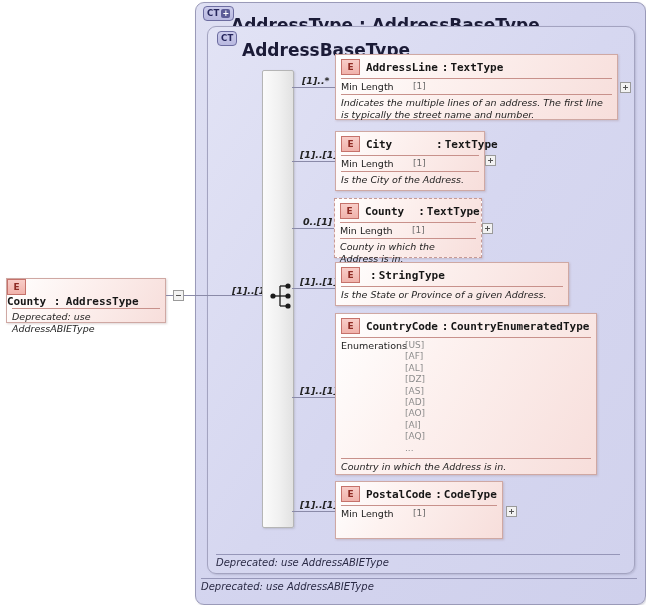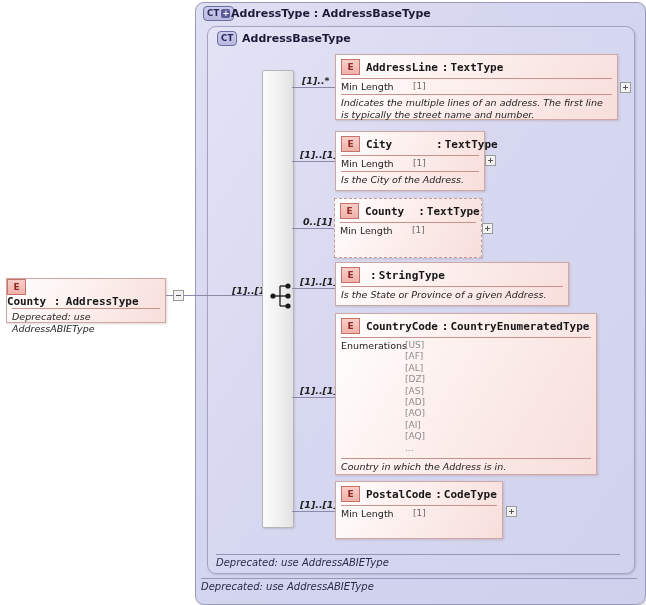--- a/index.html
+++ b/index.html
@@ -42,22 +42,23 @@
     letter-spacing:.2px;
     line-height:1;
   }
   .ct-badge .plus{
     display:inline-block;width:9px;height:9px;margin-left:2px;
     border-radius:2px;background:#5b5b96;color:#fff;
     font-size:8px;line-height:9px;text-align:center;font-weight:bold;
   }
   .ct-title{
     position:absolute;
-    font-size:11px;font-weight:bold;color:#1b1b37;
+    font-size:17px;font-weight:bold;color:#1b1b37;
     white-space:nowrap;
+    margin-top:8px;
   }
   .ct-foot{
     position:absolute;
     border-top:1px solid #9696b8;
     font-style:italic;font-size:10px;color:#2a2a45;
     padding-top:2px;
     white-space:nowrap;
   }
 
   
@@ -268,20 +269,21 @@
     <div class="hdr">
       <div class="e-badge">E</div>
       <span class="e-name">County</span>
       <span class="e-sep" style="margin-left:10px;">:</span>
       <span class="e-type">TextType</span>
     </div>
     <div class="facets">
       <span class="facet-label">Min Length</span>
       <span class="facet-val">[1]</span>
     </div>
+    <div class="annot">County in which the Address is in.</div>
   </div>
   <div class="plusbox" style="left:482px;top:223px;"></div>
 
   <div class="el" style="left:335px;top:262px;width:234px;height:44px;">
     <div class="hdr">
       <div class="e-badge">E</div>
       <span class="e-sep">:</span>
       <span class="e-type">StringType</span>
     </div>
     <div class="annot">Is the State or Province of a given Address.</div>

